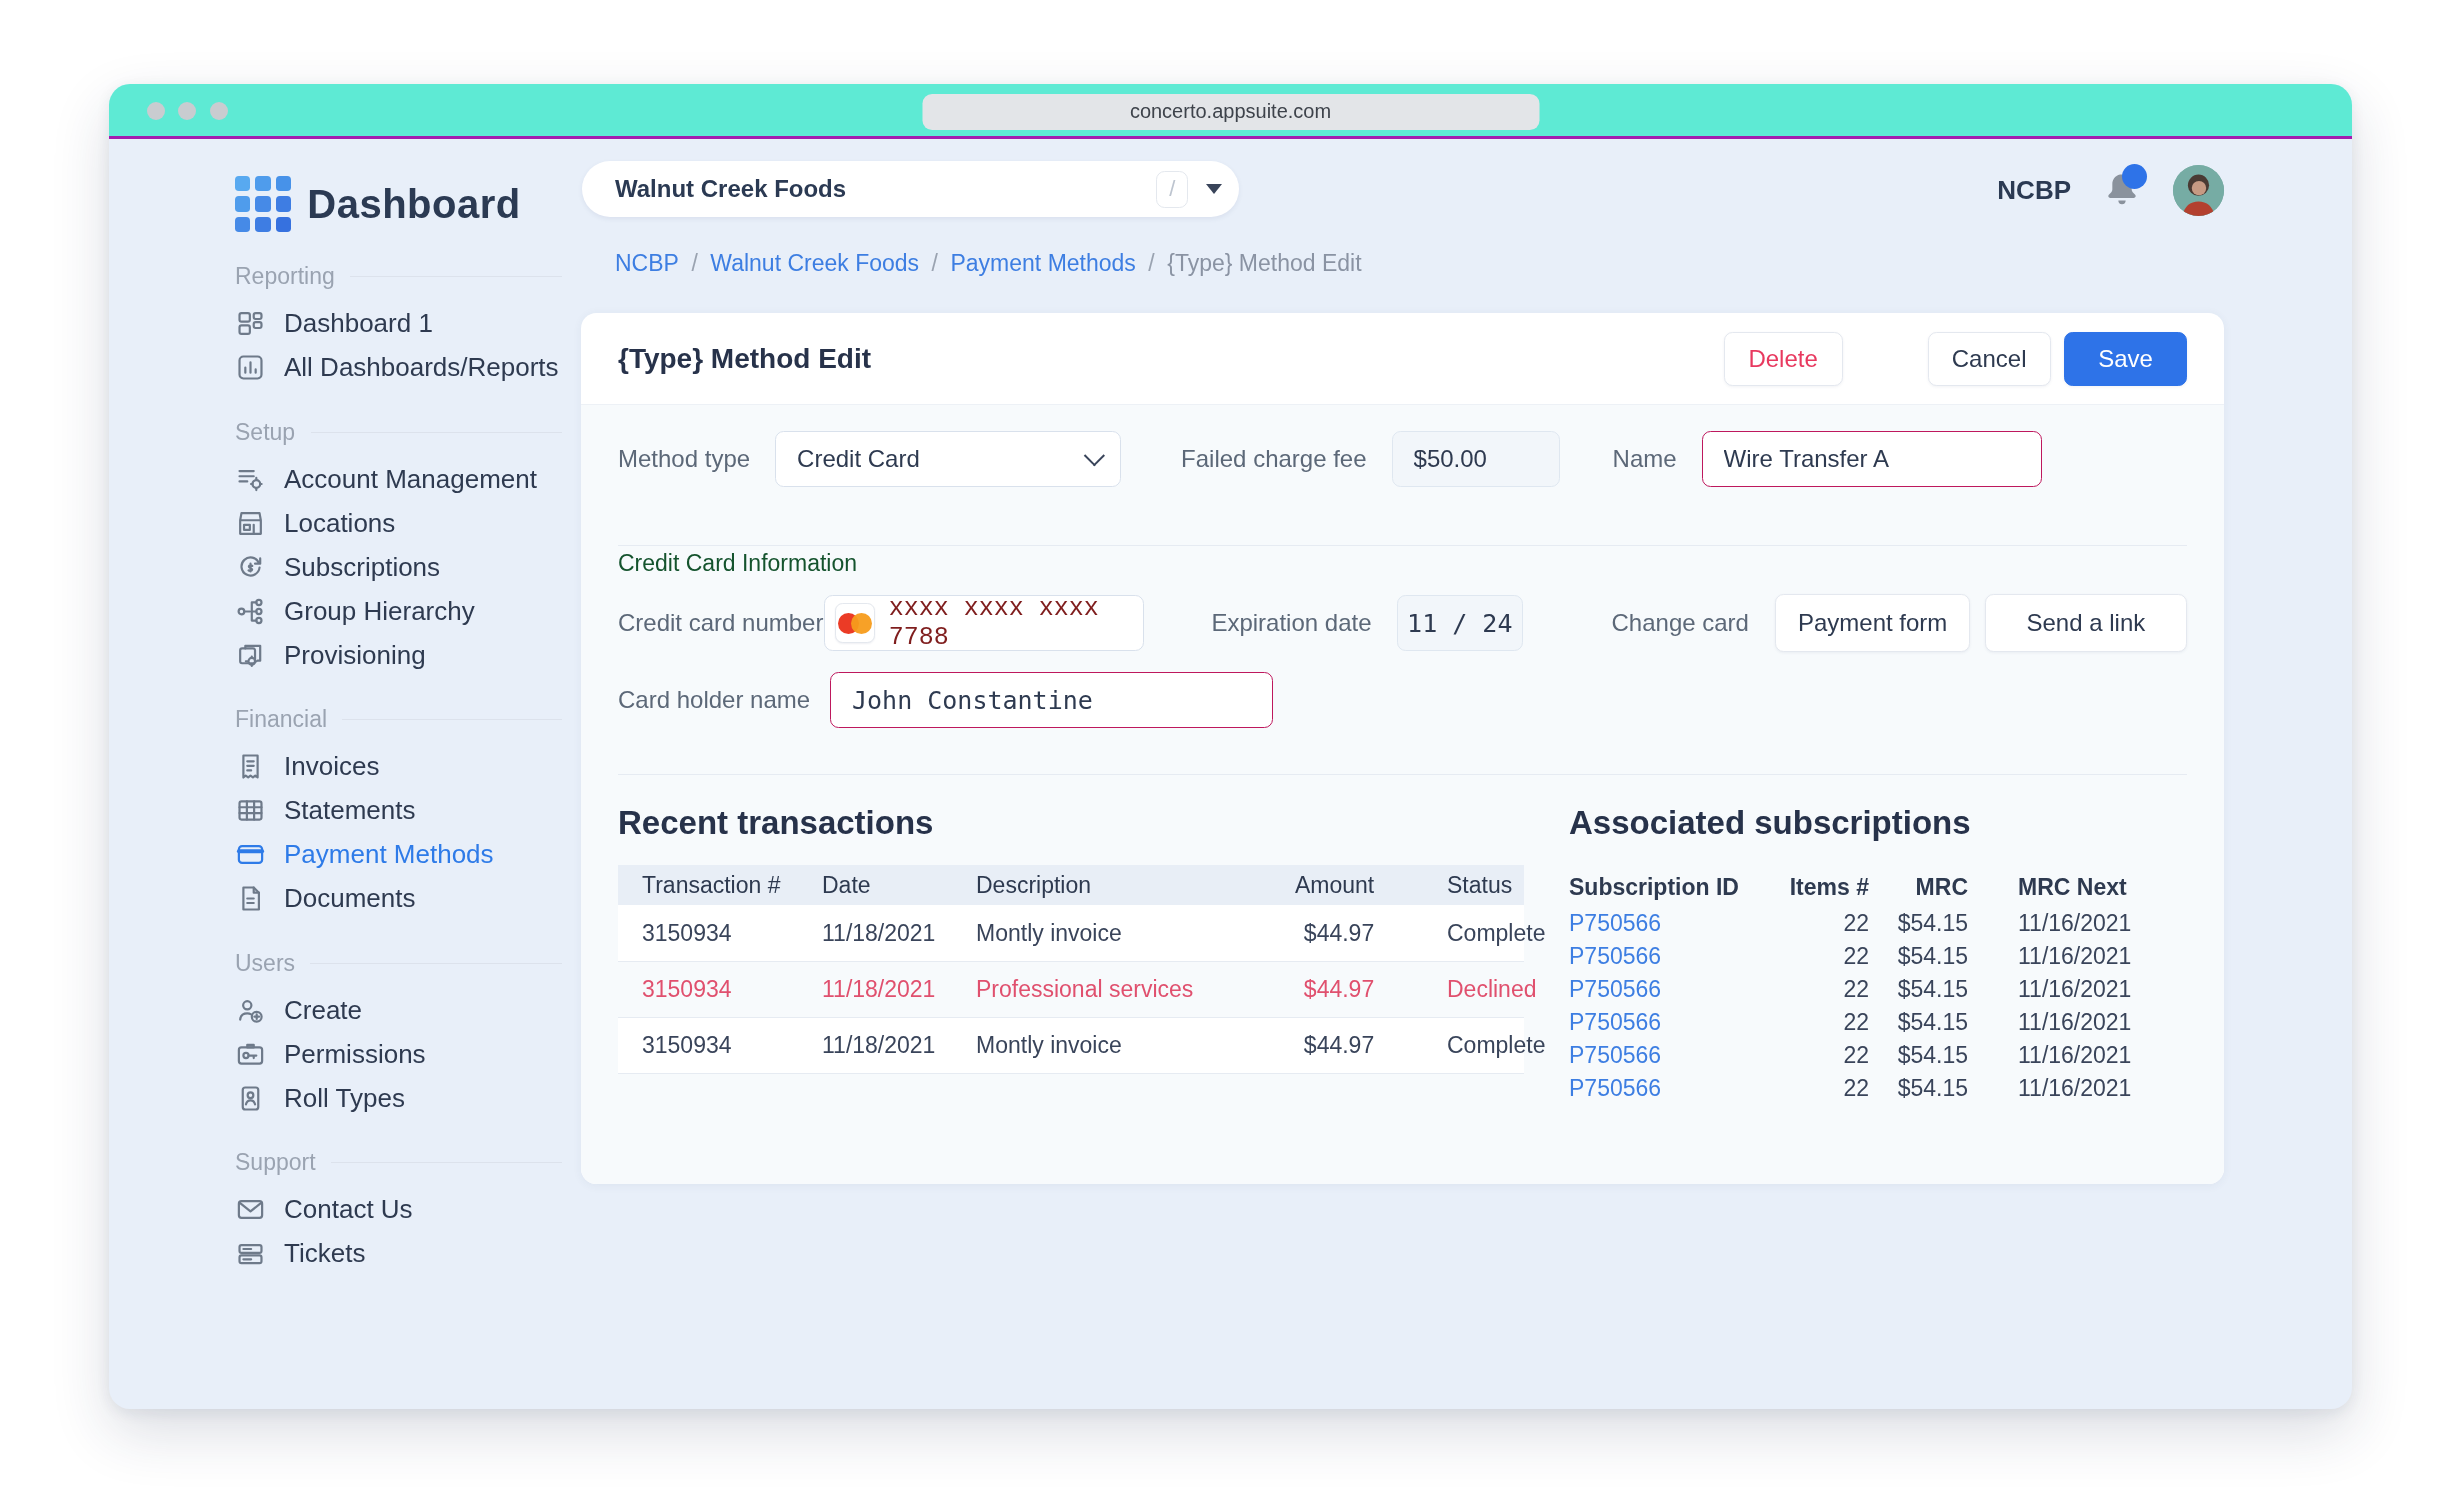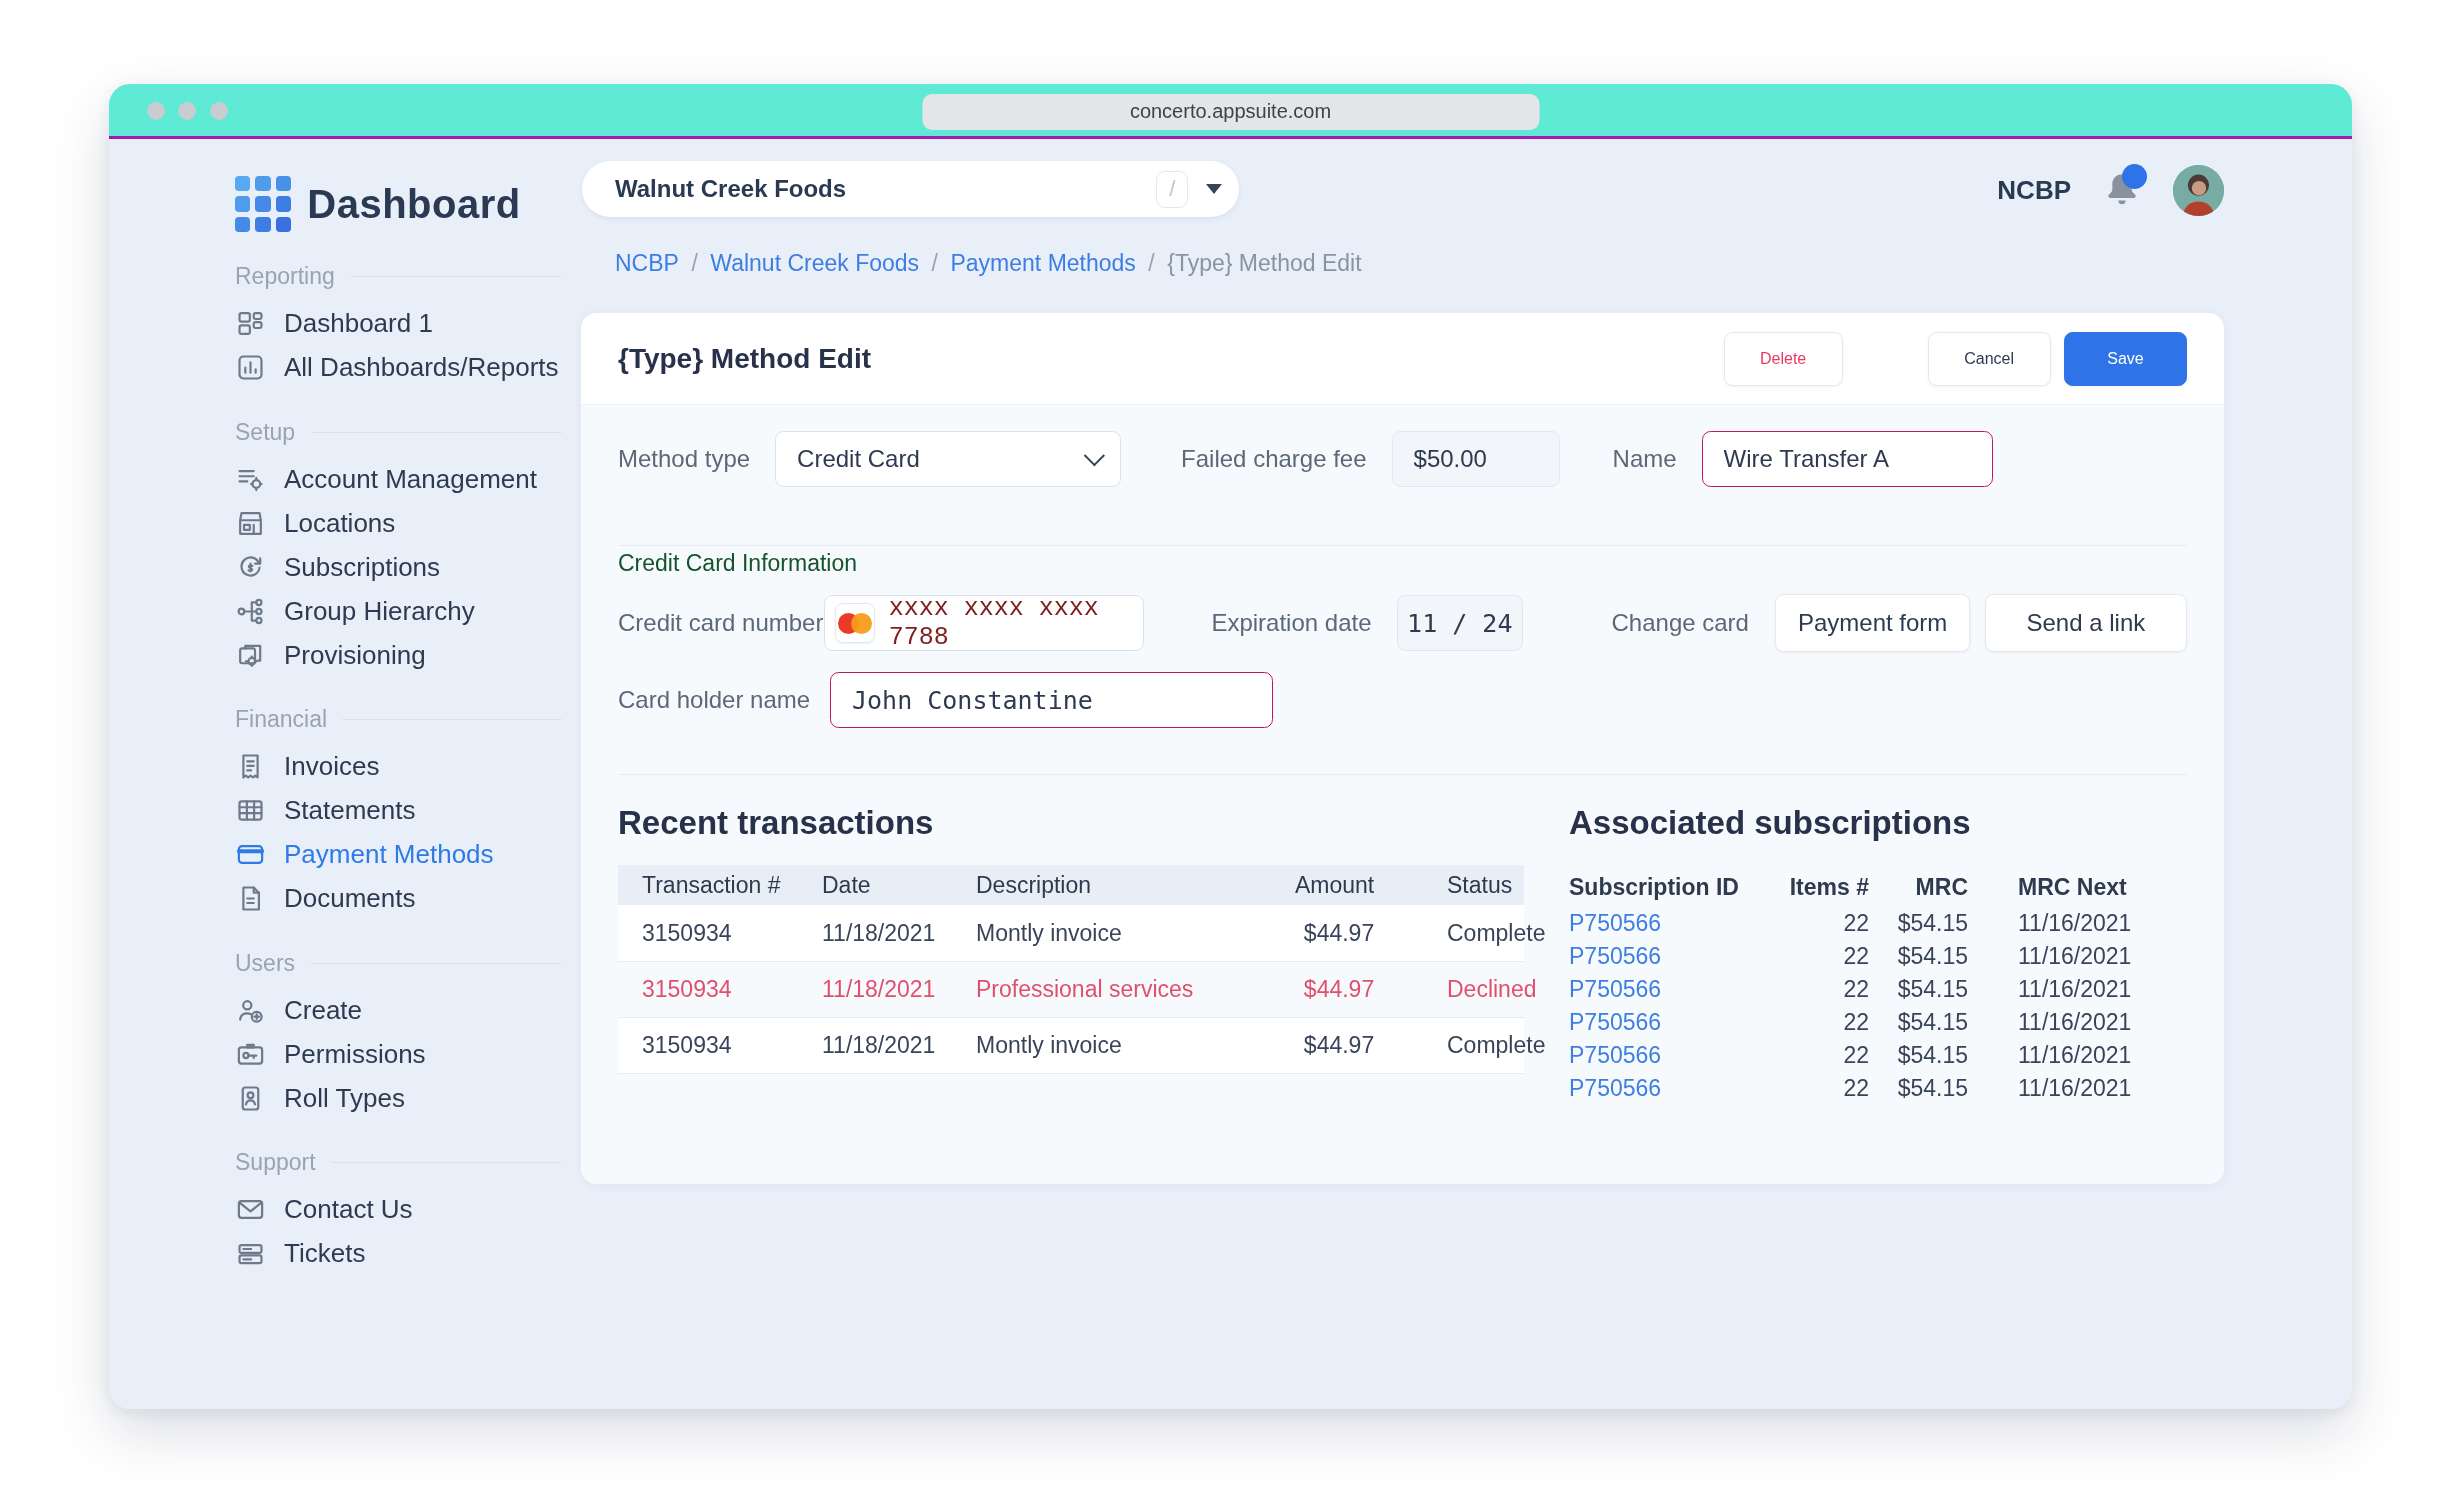--- a/index.html
+++ b/index.html
@@ -53,21 +53,21 @@
   .breadcrumb { position:absolute; left:506px; top:111px; display:flex; align-items:center; gap:12.5px; font-size:23px; }
   .breadcrumb .bc-link { color:#3D7EE2; cursor:pointer; }
   .breadcrumb .bc-sep { color:#9AA3B1; }
   .breadcrumb .bc-current { color:#8A93A3; }
 
   
   .card { position:absolute; left:472px; top:174px; width:1643px; height:871px; background:#fff; border-radius:15.4px;
           box-shadow:0 1.9px 9.6px rgba(50,70,110,.06); }
   .card-header { height:91px; display:flex; align-items:center; padding:0 37px; }
   .page-title { font-size:28px; font-weight:600; color:#27324A; }
-  .btn { height:54px; border-radius:8.6px; font-size:16px; font-weight:500; display:flex; align-items:center; justify-content:center;
+  .btn { height:54px; border-radius:8.6px; font-size:24px; font-weight:500; display:flex; align-items:center; justify-content:center;
          cursor:pointer; border:1px solid #E4E8EF; background:#fff; box-shadow:0 1px 2.9px rgba(50,70,110,.07); }
   .btn-delete { width:119px; margin-left:auto; margin-right:85px; color:#E8395F; }
   .btn-cancel { width:123px; color:#2E3A50; }
   .btn-save { width:123px; margin-left:13.4px; background:#2E73E8; border-color:#2E73E8; color:#fff; }
   .card-body { height:780px; background:#F7FAFC; border-top:1px solid #EDF1F6; border-radius:0 0 15.4px 15.4px; padding:0 37px; overflow:hidden; }
 
   .form-row { display:flex; align-items:center; margin-top:26px; height:56px; }
   .f-label { font-size:24px; color:#5C6878; white-space:nowrap; }
   .select-box { width:346px; height:56px; background:#fff; border:1px solid #D9E1EC; border-radius:8.6px; margin-left:25px;
                 display:flex; align-items:center; padding:0 21px; cursor:pointer; }
@@ -363,21 +363,21 @@
 
         <div class="form-row">
           <span class="f-label">Method type</span>
           <div class="select-box">
             <span class="select-value">Credit Card</span>
             <span class="chev"></span>
           </div>
           <span class="f-label" style="margin-left:60px">Failed charge fee</span>
           <input class="text-input tinted" style="width: 168px; margin-left: 25px;" value="$50.00">
           <span class="f-label" style="margin-left:53px">Name</span>
-          <input class="text-input" style="width: 291px; margin-left: 25px;" value="Wire Transfer A">
+          <input class="text-input" style="width: 340px; margin-left: 25px;" value="Wire Transfer A">
         </div>
 
         <div class="divider"></div>
 
         <div class="cc-section-label">Credit Card Information</div>
 
         <div class="cc-row">
           <span class="f-label lbl-w">Credit card number</span>
           <div class="cc-field">
             <span class="mc-chip">

